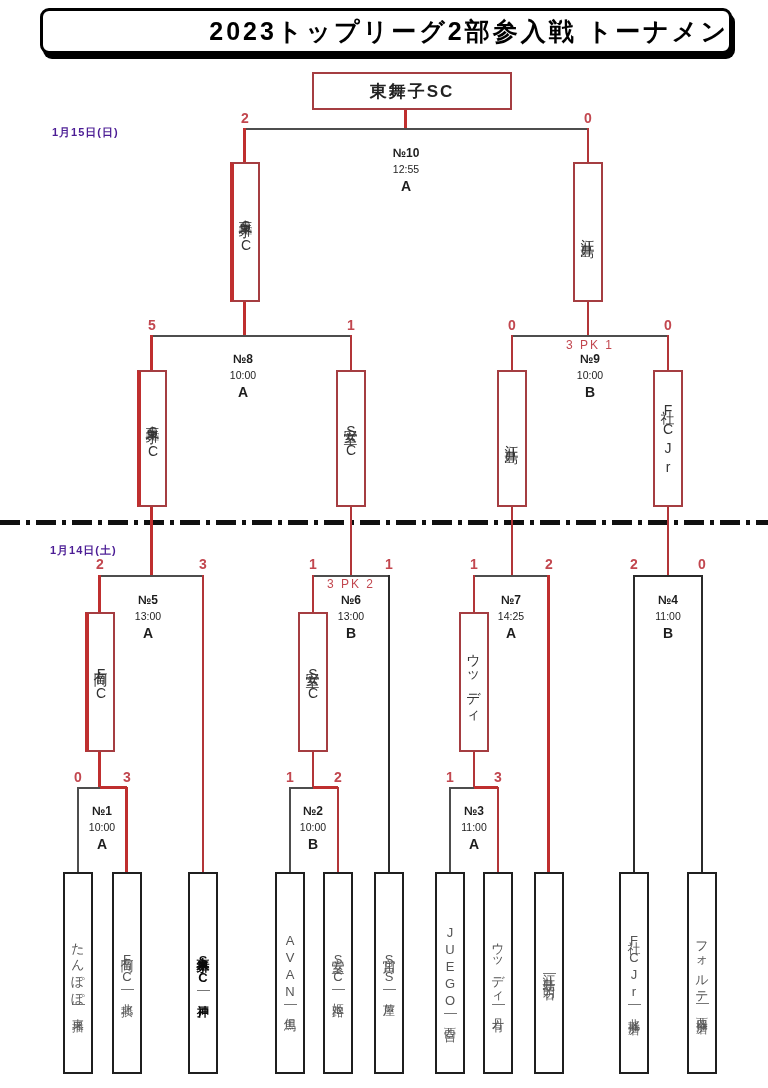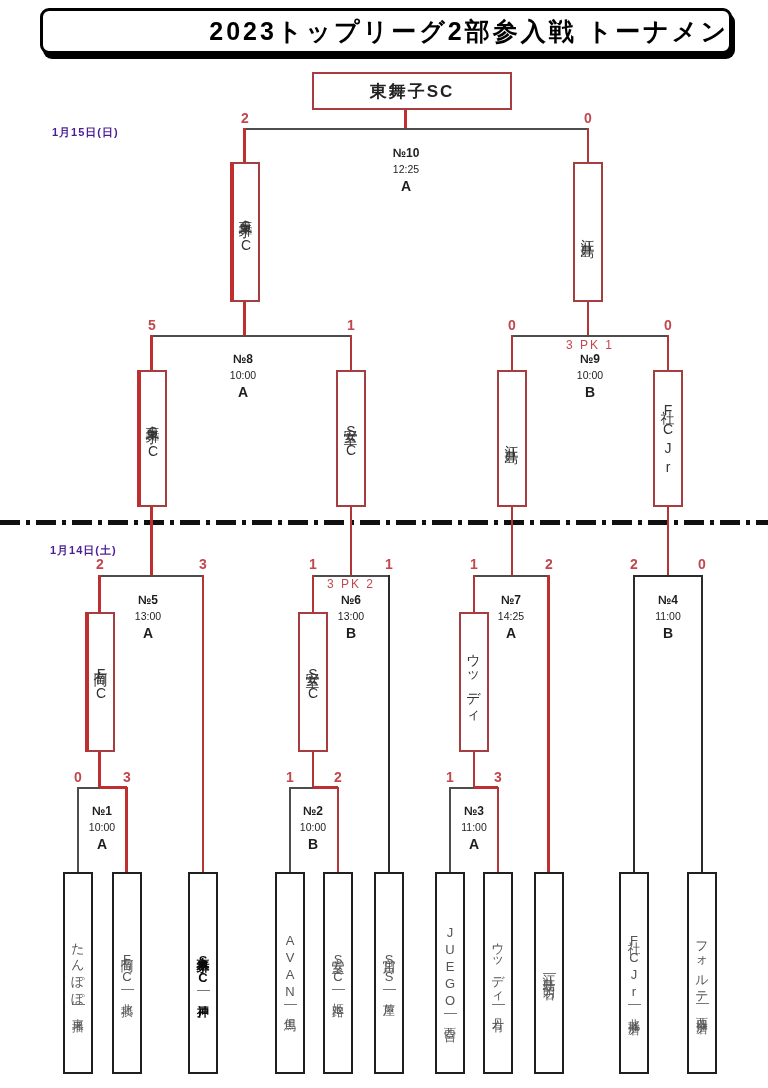--- a/index.html
+++ b/index.html
@@ -181,21 +181,21 @@
     <span class="vname">社FCJr</span>
       <span class="vregion">北播磨</span>
   </div>
   <div class="vbox entrant" style="left:687px;top:872px;height:202px;">
     <span class="vname">フォルテ</span>
       <span class="vregion">西播磨</span>
   </div>
 
   <div class="minfo" style="left:406px;top:146px;">
     <span class="mno">№10</span>
-    <span class="mtime">12:25</span>
+    <span class="mtime">12:55</span>
     <span class="mvenue">A</span>
   </div>
   <div class="minfo" style="left:243px;top:352px;">
     <span class="mno">№8</span>
     <span class="mtime">10:00</span>
     <span class="mvenue">A</span>
   </div>
   <div class="minfo" style="left:590px;top:352px;">
     <span class="mno">№9</span>
     <span class="mtime">10:00</span>

